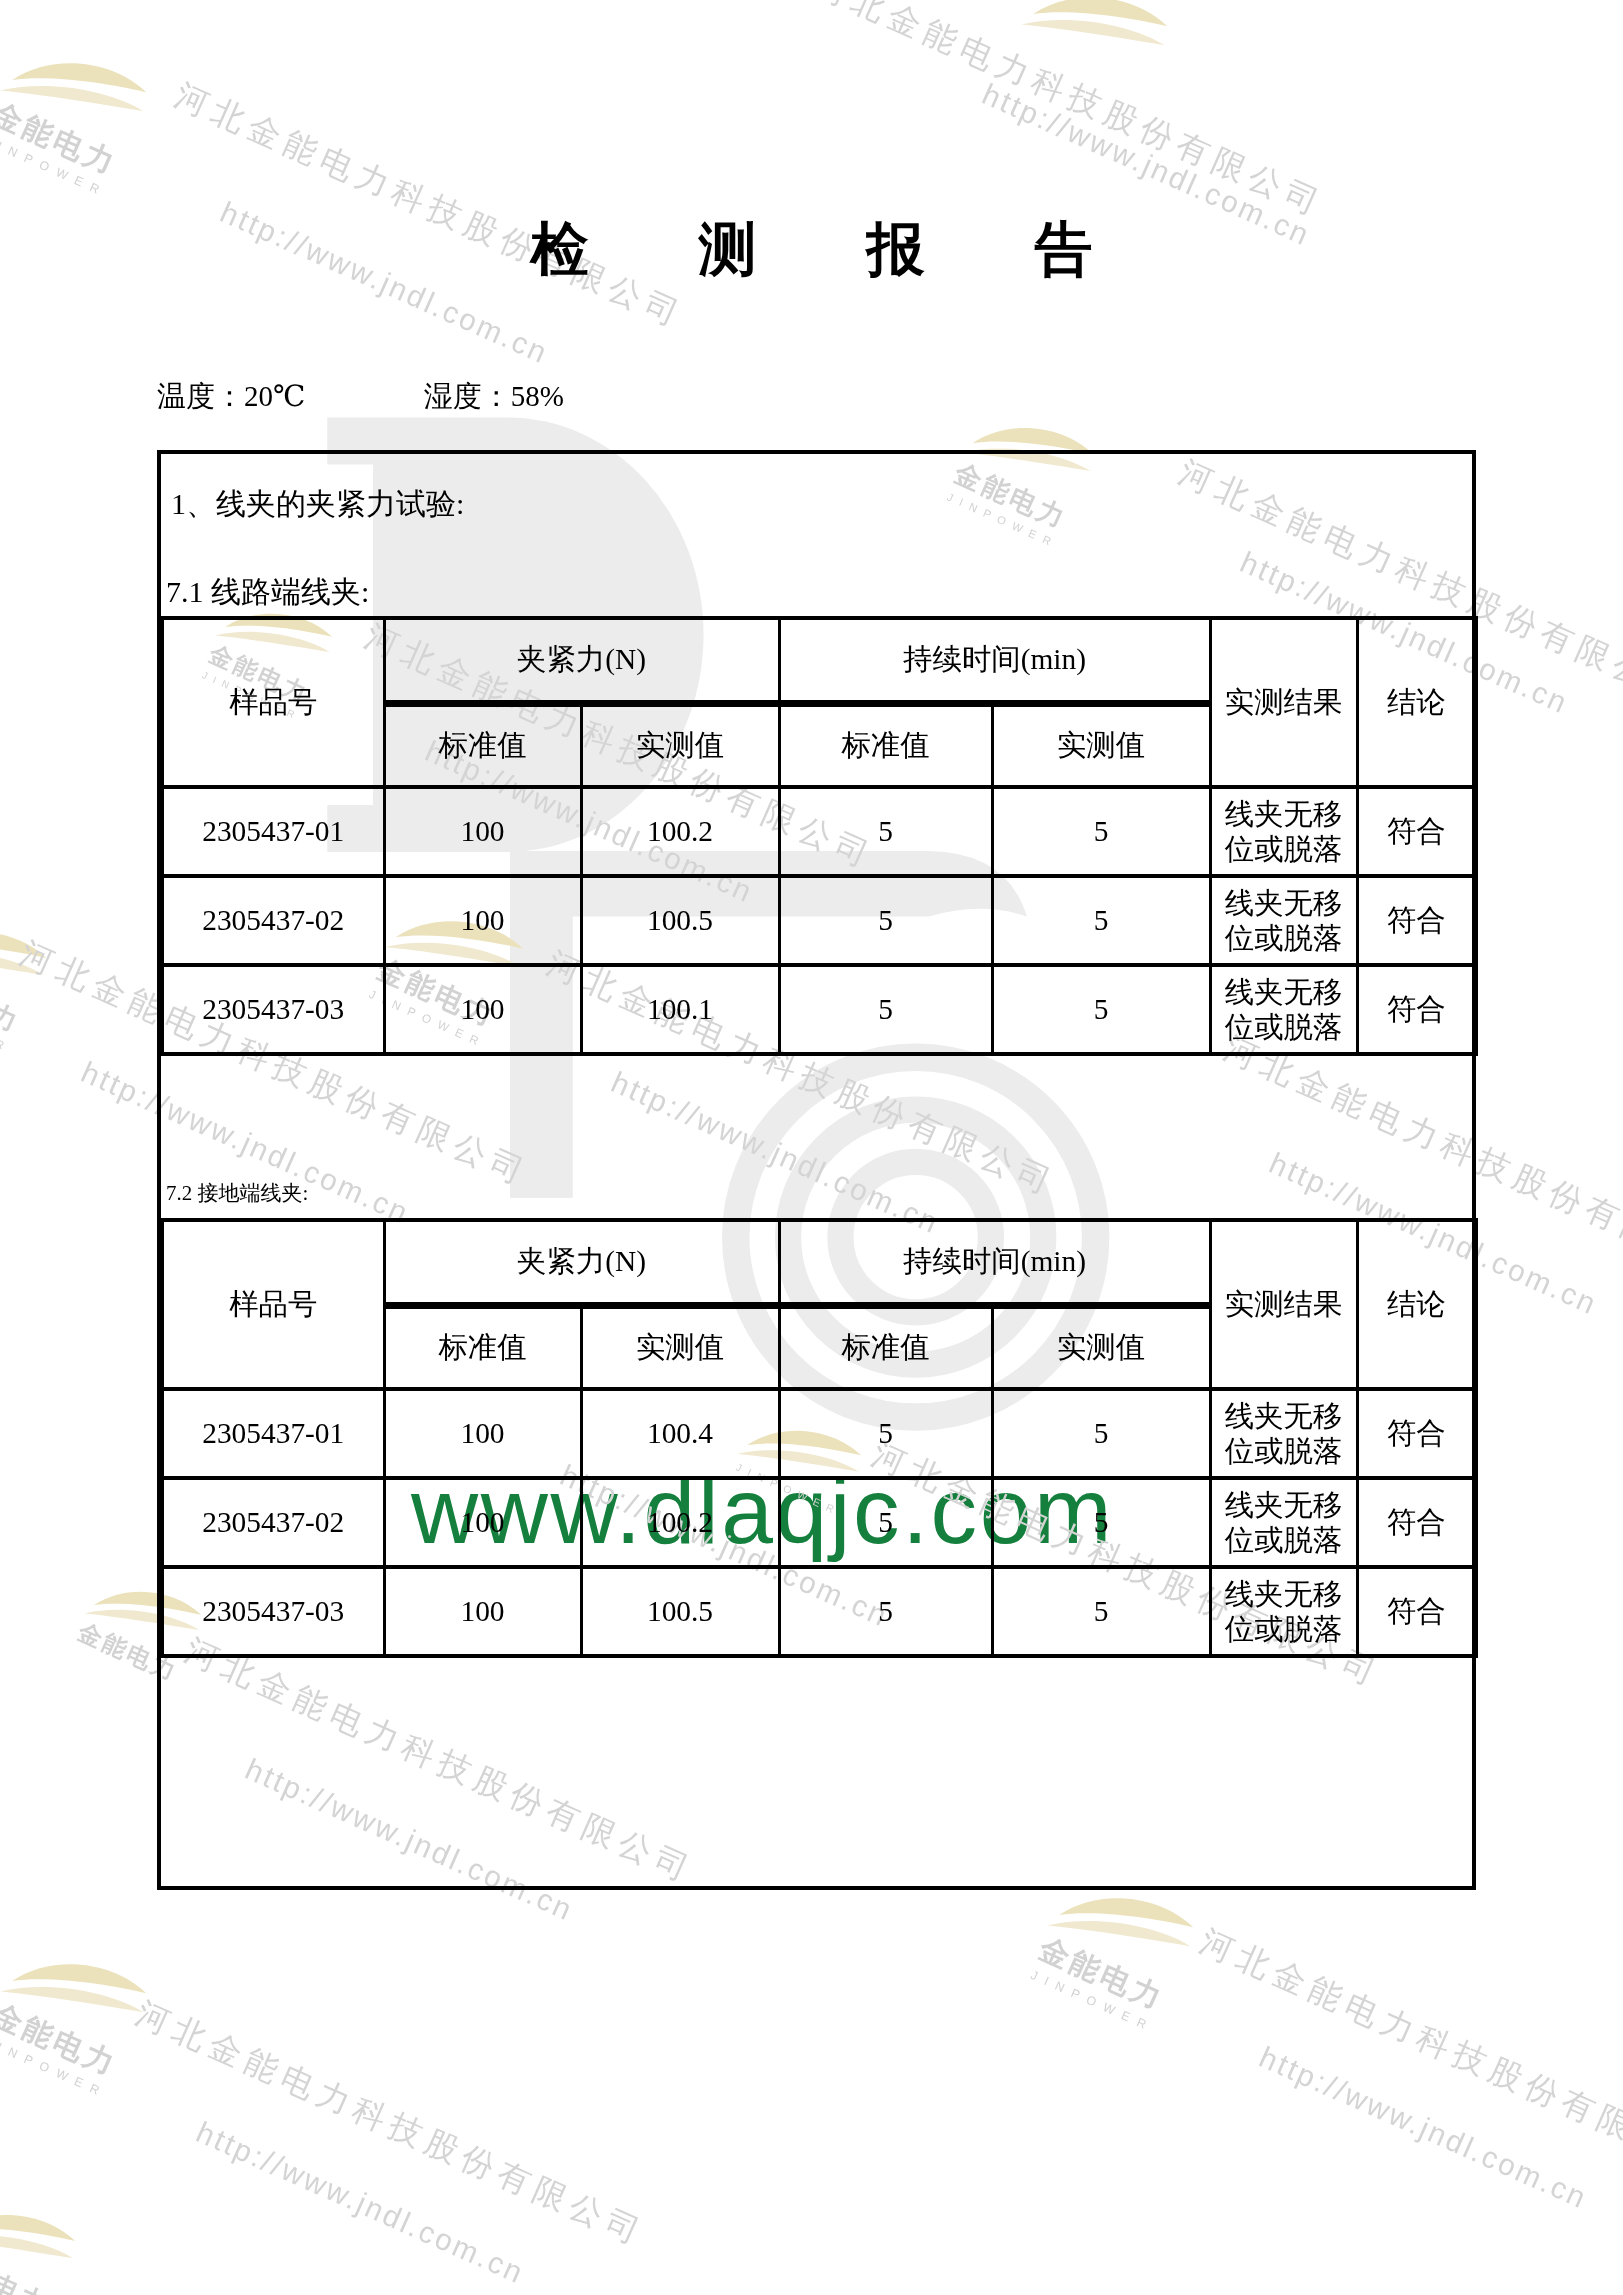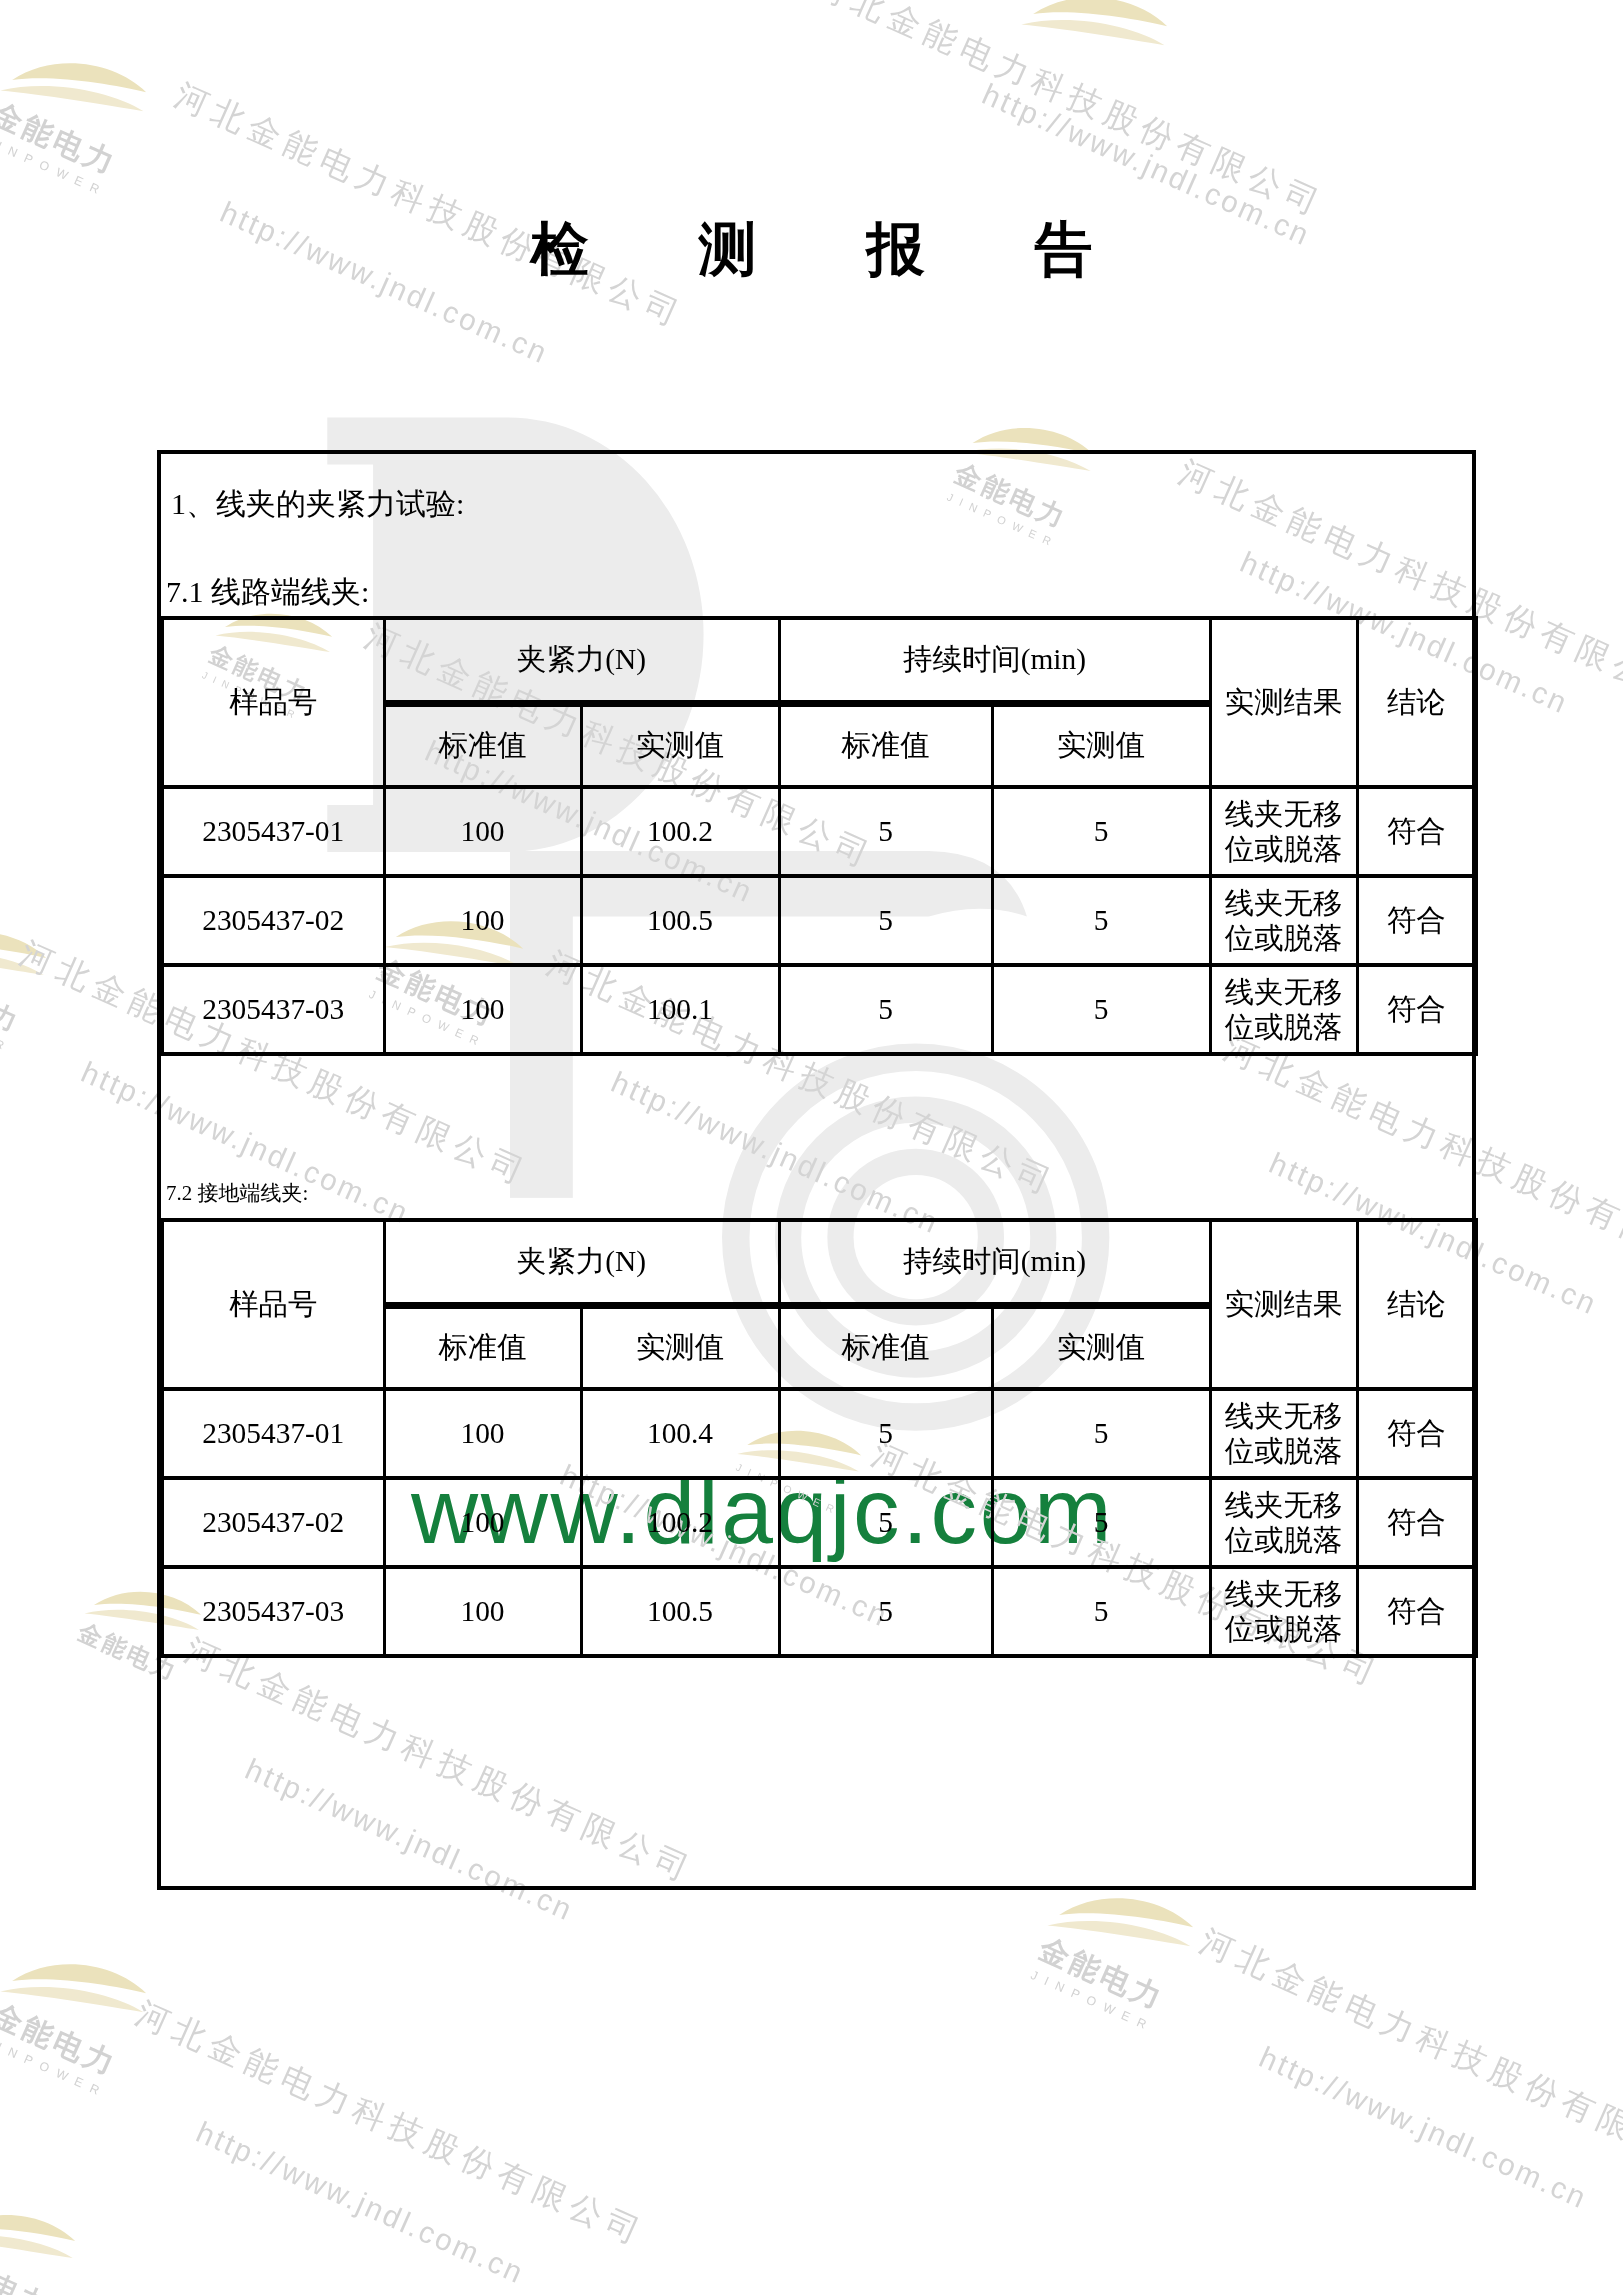--- a/index.html
+++ b/index.html
@@ -224,20 +224,24 @@
 <div class="content">
 
   <div class="report-title">
       <span>检</span>
       <span>测</span>
       <span>报</span>
       <span>告</span>
     </div>
 
 
+  <div class="meta-row2">
+    <span>温度：</span><span>20℃</span>
+    <span class="hum">湿度：</span><span>58%</span>
+  </div>
 
   <div class="outer-box"></div>
 
   <div class="sec-heading">1、线夹的夹紧力试验:</div>
   <div class="sec-sub1">7.1 线路端线夹:</div>
   <div class="sec-sub2">7.2 接地端线夹:</div>
 
   <table class="report" id="table1">
     <colgroup>
       <col style="width:222px">

